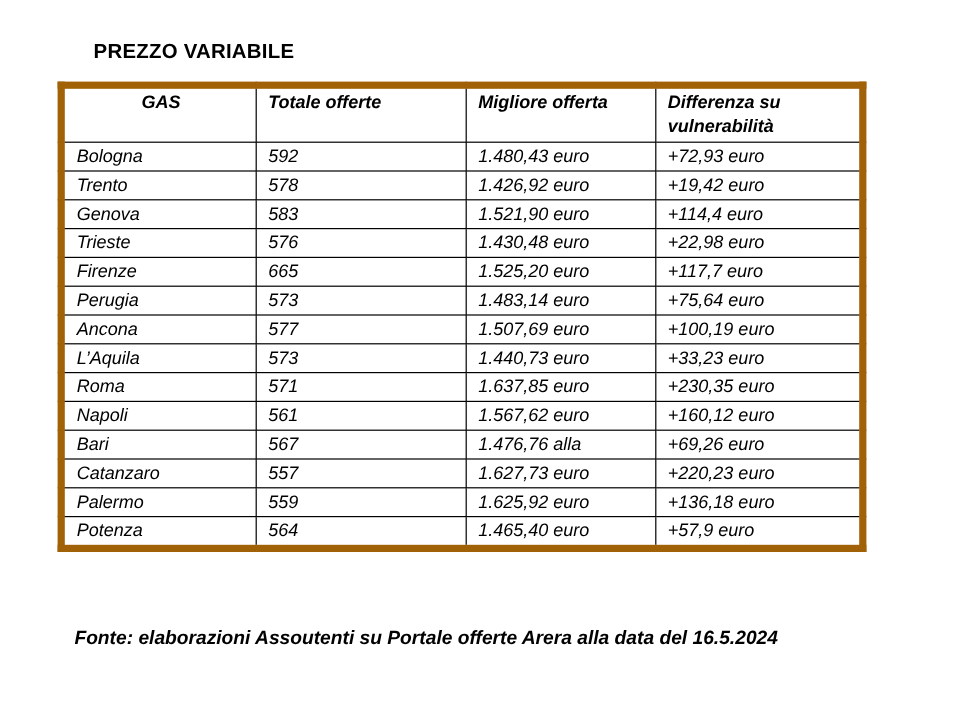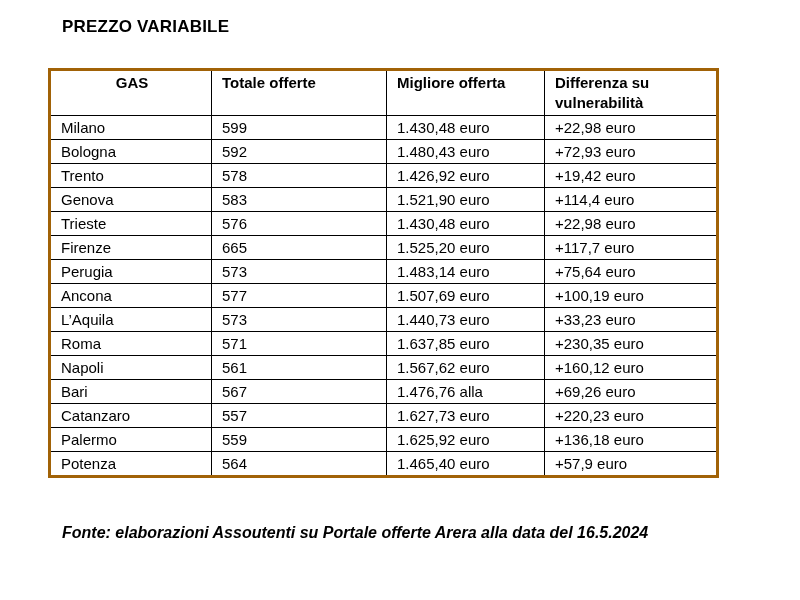--- a/index.html
+++ b/index.html
@@ -13,35 +13,36 @@
     position: relative;
     overflow: hidden;
     font-family: "Liberation Sans", sans-serif;
     color: #000000;
     -webkit-font-smoothing: antialiased;
   }
   .page-title {
     position: absolute;
     left: 62px;
     top: 17px;
-    margin: 0;
+    margin: 16px;
     font-size: 17px;
     font-weight: bold;
     letter-spacing: 0.2px;
     white-space: nowrap;
   }
   table.offers {
     position: absolute;
     left: 48px;
     top: 68px;
     width: 668px;
     border-collapse: collapse;
     table-layout: fixed;
-    border: 3px solid #a16207;
+    border: 6px solid #a16207;
     font-size: 15px;
+    font-style: italic;
   }
   table.offers th,
   table.offers td {
     border: 1px solid #000000;
     padding: 2px 8px 2px 10px;
     text-align: left;
     overflow: hidden;
     white-space: normal;
   }
   table.offers th {
@@ -86,26 +87,20 @@
     </colgroup>
     <thead>
       <tr>
         <th class="col-gas">GAS</th>
         <th>Totale offerte</th>
         <th>Migliore offerta</th>
         <th>Differenza su vulnerabilità</th>
       </tr>
     </thead>
     <tbody id="table-body">
-        <tr>
-          <td>Milano</td>
-          <td>599</td>
-          <td>1.430,48 euro</td>
-          <td>+22,98 euro</td>
-        </tr>
         <tr>
           <td>Bologna</td>
           <td>592</td>
           <td>1.480,43 euro</td>
           <td>+72,93 euro</td>
         </tr>
         <tr>
           <td>Trento</td>
           <td>578</td>
           <td>1.426,92 euro</td>

